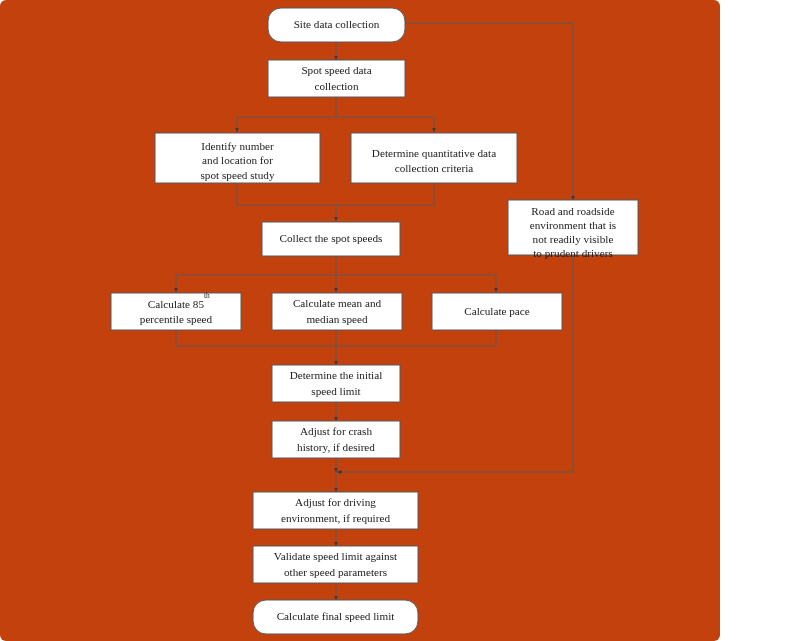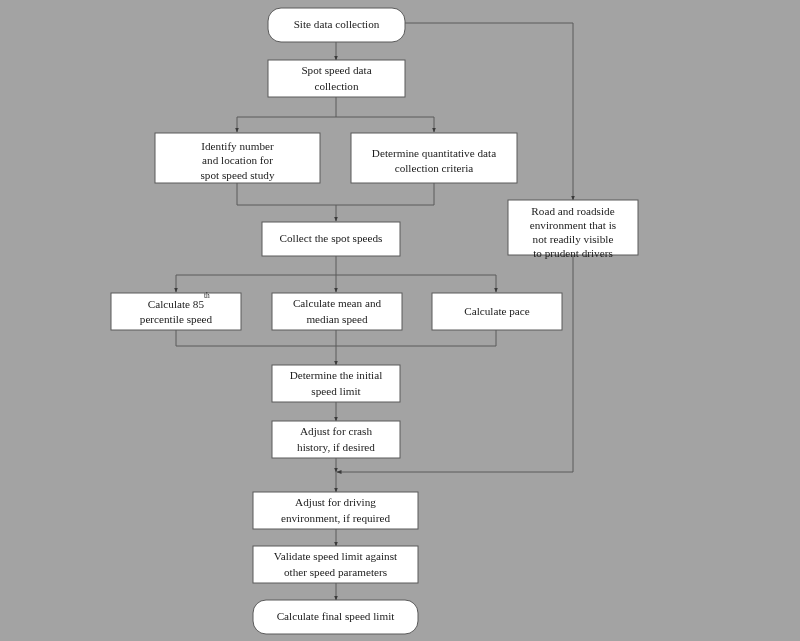--- a/index.html
+++ b/index.html
@@ -8,23 +8,24 @@
     background: #ffffff;
   }
   body {
     width: 800px;
     height: 641px;
     font-family: "Liberation Serif", "DejaVu Serif", serif;
     overflow: hidden;
   }
   #flowchart-root {
     position: relative;
-    width: 800px;
+    width: 720px;
     height: 641px;
-    background: #a3a3a3;
+    background: #c2410c;
+    border-radius: 6px;
   }
   svg#flow-svg {
     display: block;
     width: 800px;
     height: 641px;
   }
   .node-box {
     fill: #ffffff;
     stroke: #5a5a5a;
     stroke-width: 1;

